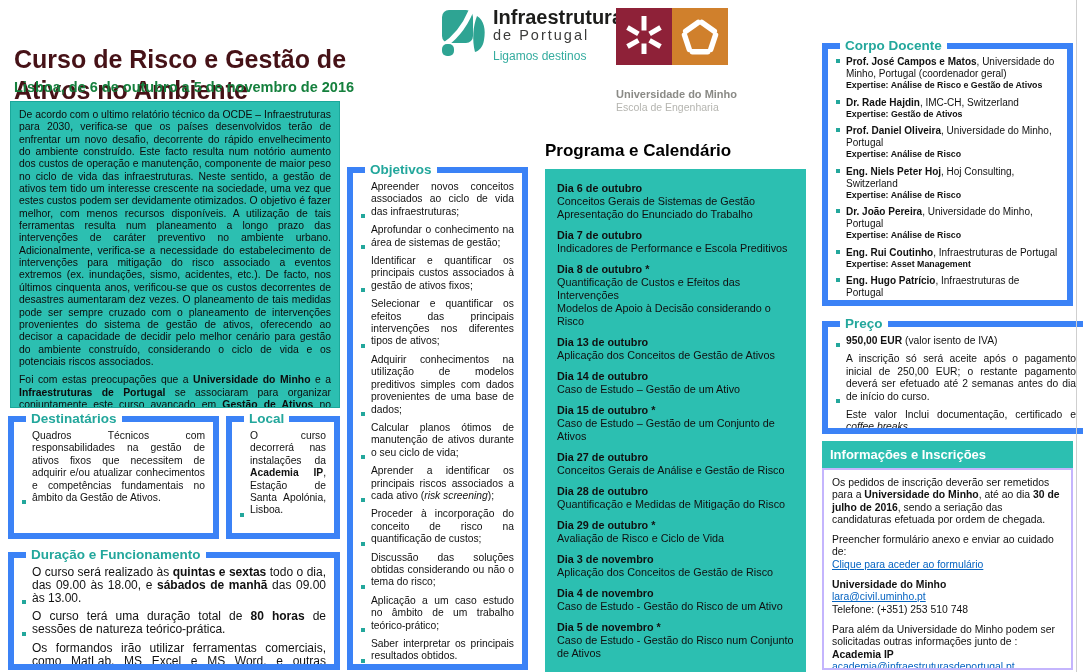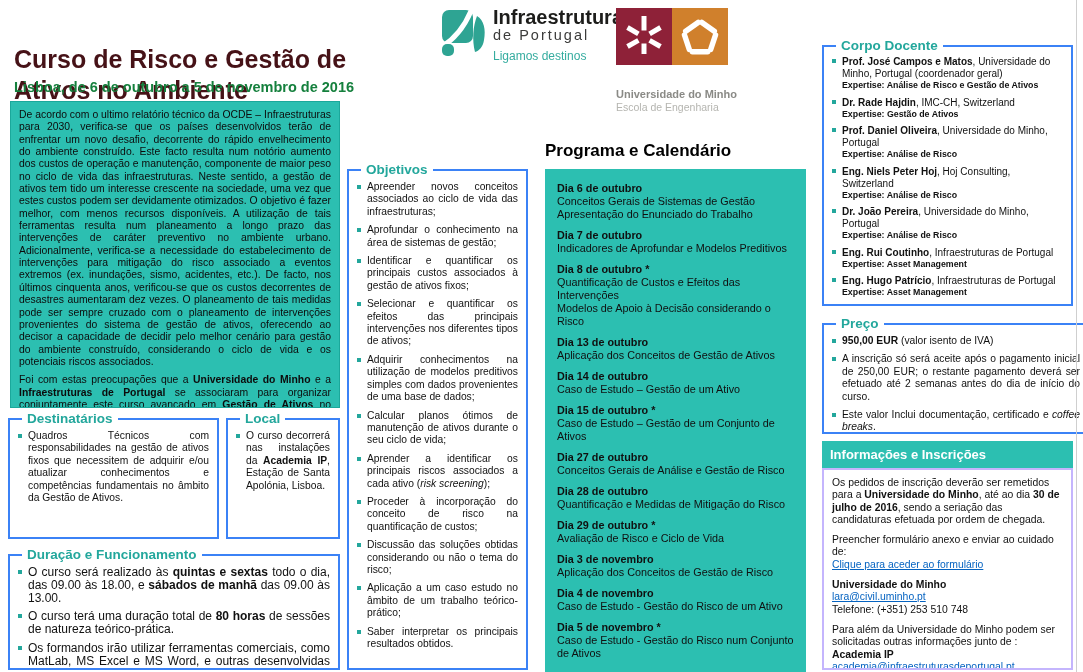--- a/index.html
+++ b/index.html
@@ -24,31 +24,31 @@
   .um-cap1{margin-top:23px;font-size:11px;font-weight:bold;color:#8a8a86;line-height:13px;}
   .um-cap2{font-size:10.5px;color:#b5b5b0;line-height:13px;}
 
   
   .intro-box{position:absolute;left:10px;top:101px;width:330px;height:307px;background:#2CBFB1;
              border:1px solid #1ba89b;box-sizing:border-box;padding:7px 8px;overflow:hidden;
              font-size:10.4px;line-height:12.35px;text-align:justify;color:#0c0c0c;}
   .intro-box p{margin:0 0 6px 0;}
 
   
-  fieldset.fs{position:absolute;border:2px solid #3b82f6;background:#fff;margin:0;
+  fieldset.fs{position:absolute;border:6px solid #3b82f6;background:#fff;margin:0;
               padding:1px 8px 4px 8px;box-sizing:border-box;overflow:hidden;}
   fieldset.fs legend{color:#23A79C;font-weight:bold;font-size:13.5px;padding:0 5px;margin-left:4px;}
   .fs-dest{left:8px;top:411px;width:211px;height:128px;}
   .fs-local{left:226px;top:411px;width:114px;height:128px;}
   .fs-dur{left:8px;top:547px;width:332px;height:123px;}
   .fs-obj{left:347px;top:162px;width:181px;height:508px;}
   .fs-doc{left:822px;top:38px;width:251px;height:268px;}
   .fs-preco{left:822px;top:316px;width:268px;height:118px;}
 
-  .bullet-item{display:flex;margin:3px 0 6px 0;}
+  .bullet-item{display:flex;margin:3px 0 6px 0;align-items:flex-end;}
   .sq{flex:none;width:4px;height:4px;background:#23A79C;margin:4px 6px 0 0;}
   .bullet-text{flex:1;text-align:justify;font-size:10.3px;line-height:12.4px;}
   .fs-dur .bullet-text{font-size:12px;line-height:12.8px;}
   .fs-obj .bullet-item{margin-bottom:6px;}
 
   
   .prog-title{position:absolute;left:545px;top:141px;width:261px;
               font-size:17px;font-weight:bold;color:#000;}
   .prog-box{position:absolute;left:545px;top:169px;width:261px;height:540px;background:#2CBFB1;
             box-sizing:border-box;padding:13px 12px 6px 12px;overflow:hidden;
@@ -223,21 +223,21 @@
   <div class="prog-title">Programa e Calendário</div>
   <div class="prog-box">
     <div>
         <div class="day">
           <div class="day-title">Dia 6 de outubro</div>
           <div>Conceitos Gerais de Sistemas de Gestão</div>
           <div>Apresentação do Enunciado do Trabalho</div>
         </div>
         <div class="day">
           <div class="day-title">Dia 7 de outubro</div>
-          <div>Indicadores de Aprofundar e Modelos Preditivos</div>
+          <div>Indicadores de Performance e Escola Preditivos</div>
         </div>
         <div class="day">
           <div class="day-title">Dia 8 de outubro *</div>
           <div>Quantificação de Custos e Efeitos das Intervenções</div>
           <div>Modelos de Apoio à Decisão considerando o Risco</div>
         </div>
         <div class="day">
           <div class="day-title">Dia 13 de outubro</div>
           <div>Aplicação dos Conceitos de Gestão de Ativos</div>
         </div>

